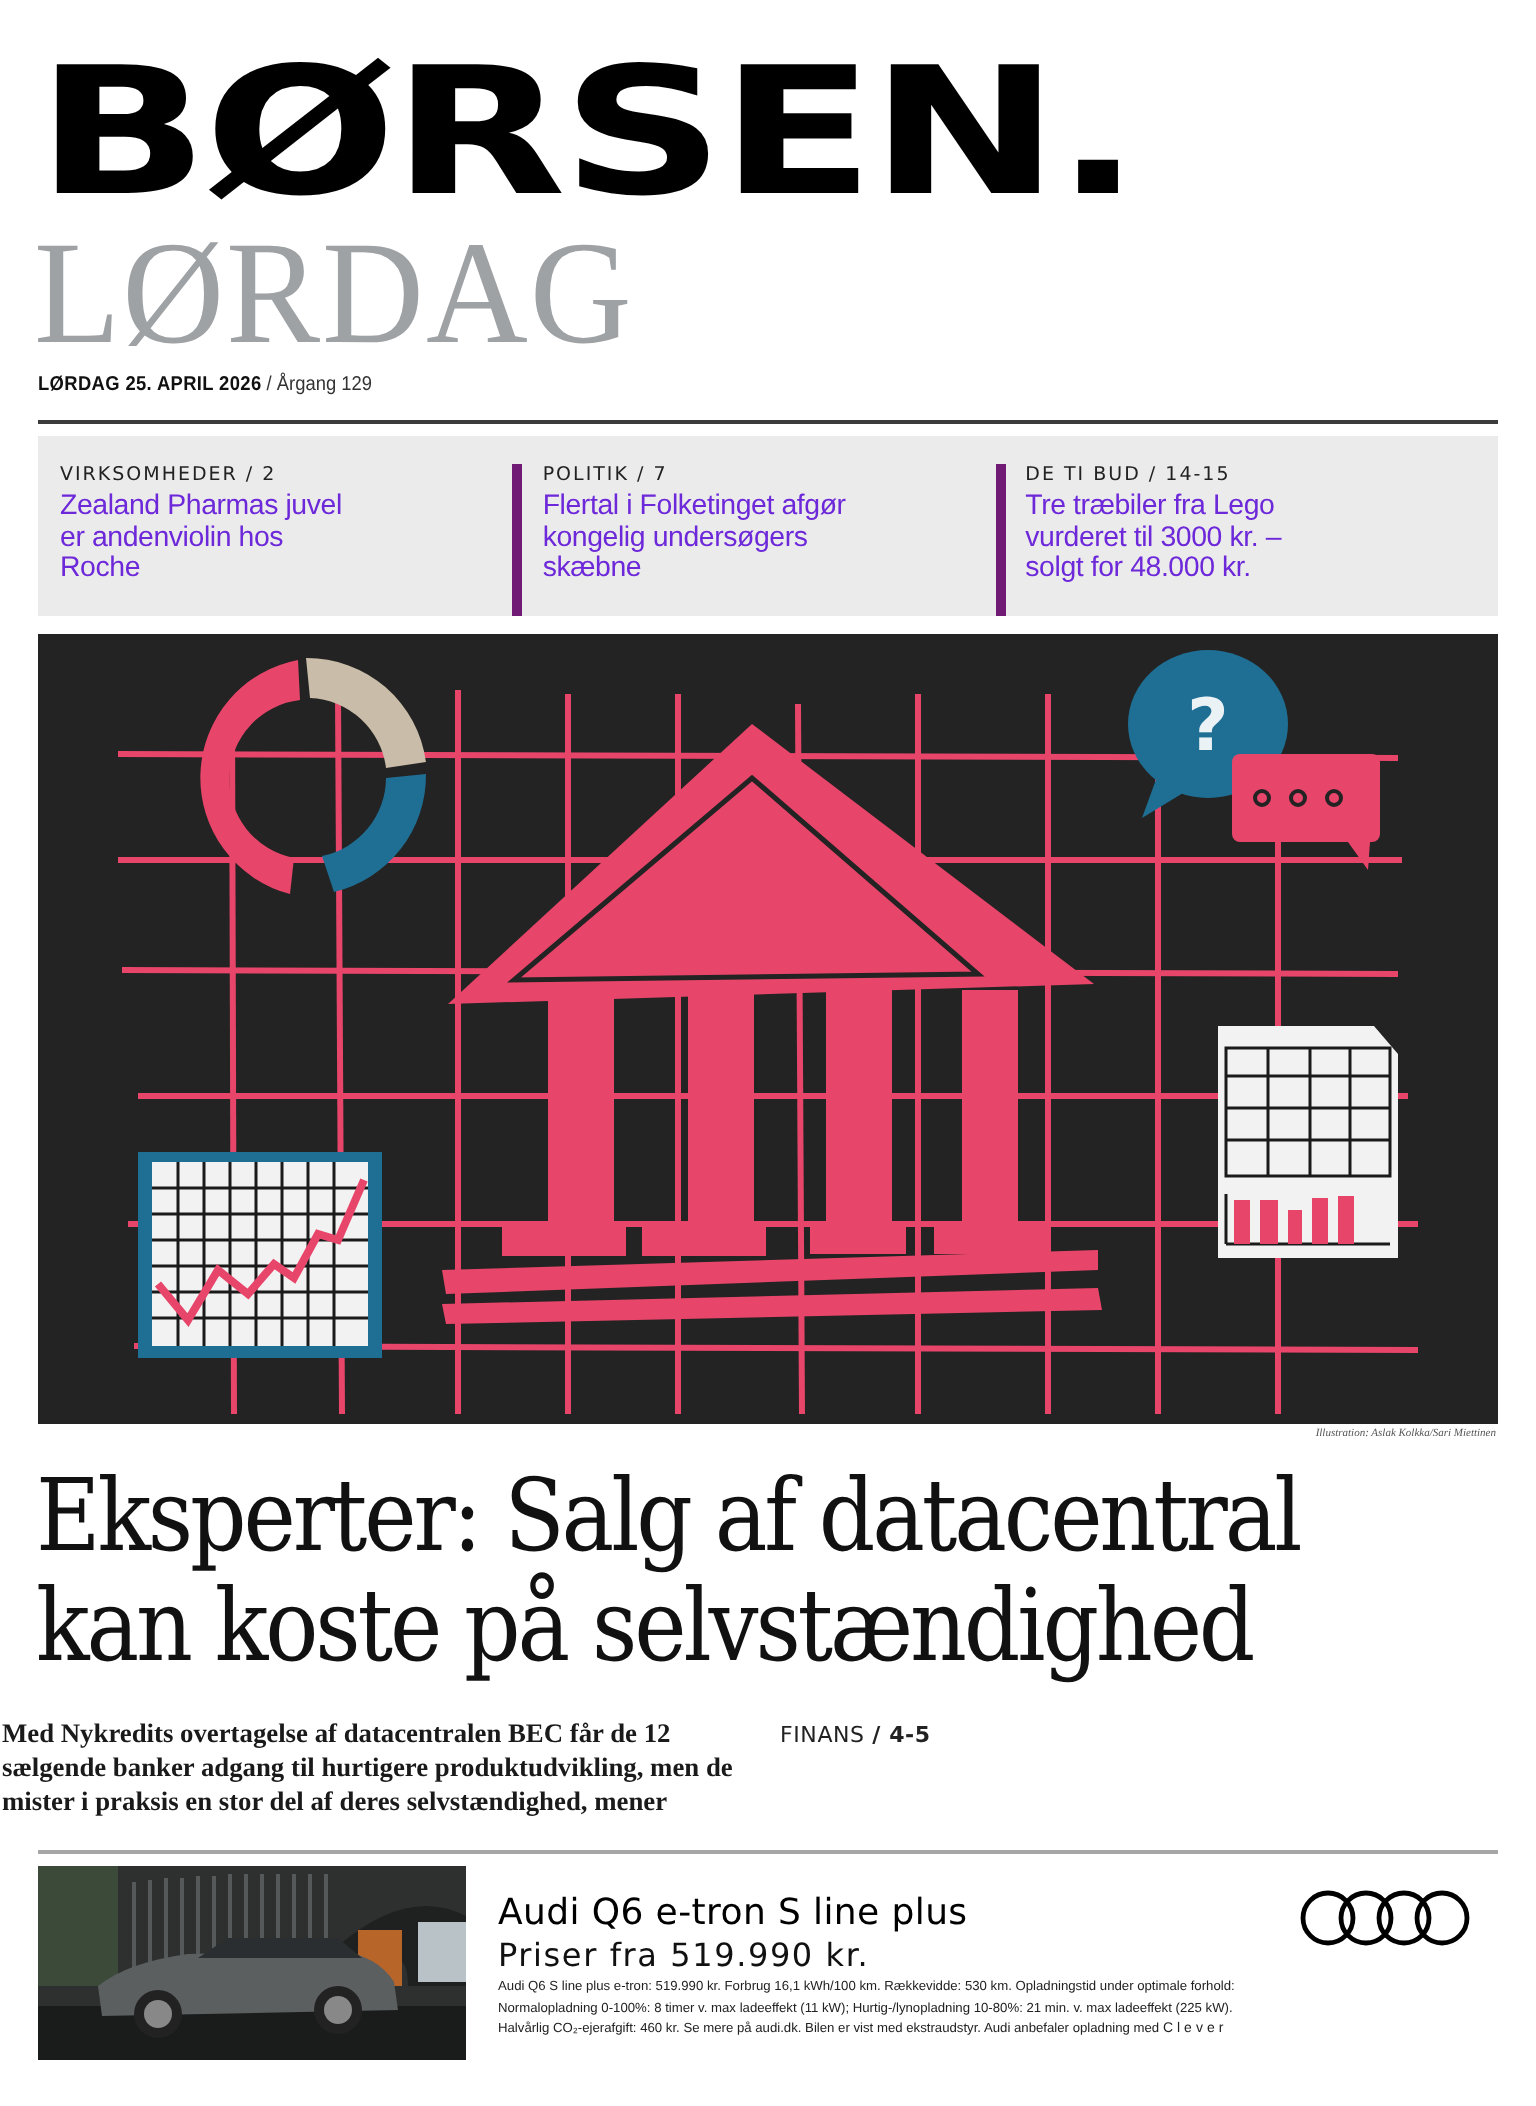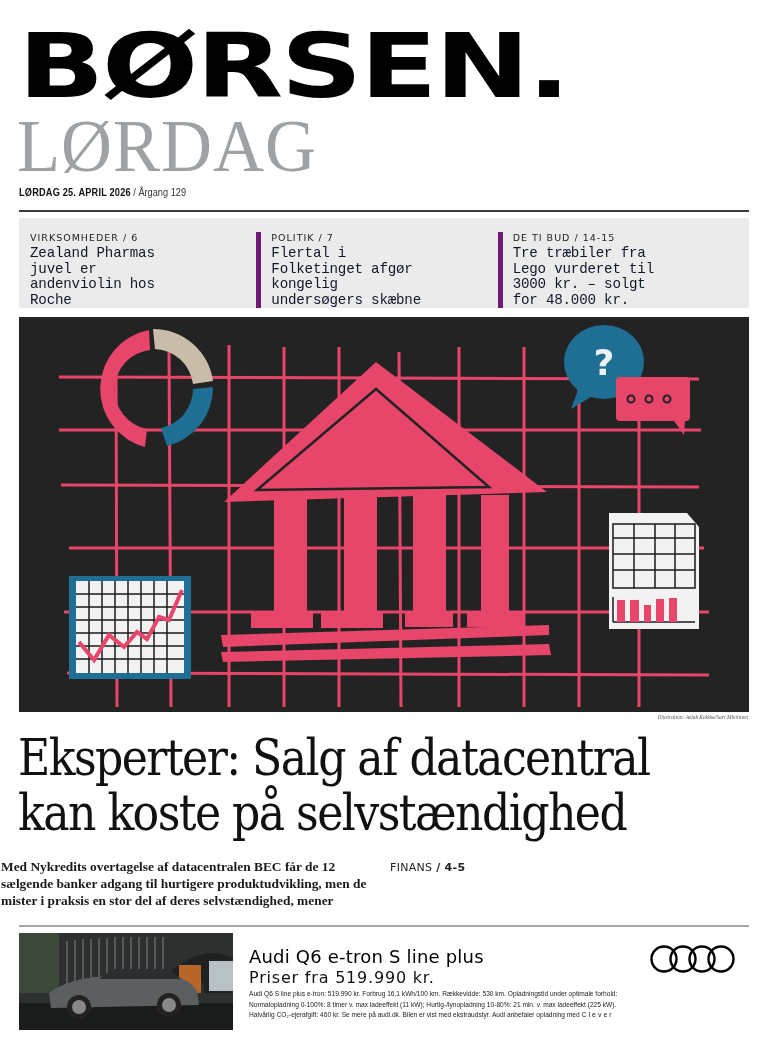--- a/index.html
+++ b/index.html
@@ -33,21 +33,21 @@
     background: #ebebeb; display: flex; padding: 14px 10px 0 11px;
   }
   .teaser { position: relative; flex: 1; padding-left: 0; }
   .teaser + .teaser { border-left: 5px solid #701a75; padding-left: 10px; margin-top: 0; }
   .teaser-wrap { height: 62px; }
   .teaser-kicker {
     font-family: "DejaVu Sans", sans-serif; font-size: 9.5px; letter-spacing: 1px;
     color: #222; margin-bottom: 3px; white-space: nowrap;
   }
   .teaser-title {
-    font-family: Liberation Mono, monospace; font-size: 14.2px; line-height: 15.5px; color: #0f172a;
+    font-family: Liberation Sans, sans-serif; font-size: 14.2px; line-height: 15.5px; color: #6d28d9;
     letter-spacing: -0.2px;
   }
 
   .illustration {
     position: absolute; left: 19px; top: 317px; width: 730px; height: 395px;
     background: #232323; overflow: hidden;
   }
   .illustration svg { display: block; }
   .credit {
     position: absolute; right: 20px; top: 714px;
@@ -100,21 +100,21 @@
 <div class="masthead-sub">LØRDAG</div>
 <div class="dateline">
   <span class="date">LØRDAG 25. APRIL 2026</span>
   <span class="volume">/ Årgang 129</span>
 </div>
 <div class="rule-top"></div>
 
 <div class="teasers">
   <div class="teaser">
     <div class="teaser-wrap">
-      <div class="teaser-kicker">VIRKSOMHEDER / 6</div>
+      <div class="teaser-kicker">VIRKSOMHEDER / 2</div>
       <div class="teaser-title" style="width:150px">Zealand Pharmas juvel er andenviolin hos Roche</div>
     </div>
   </div>
   <div class="teaser">
     <div class="teaser-wrap">
       <div class="teaser-kicker">POLITIK / 7</div>
       <div class="teaser-title" style="width:160px">Flertal i Folketinget afgør kongelig undersøgers skæbne</div>
     </div>
   </div>
   <div class="teaser">

